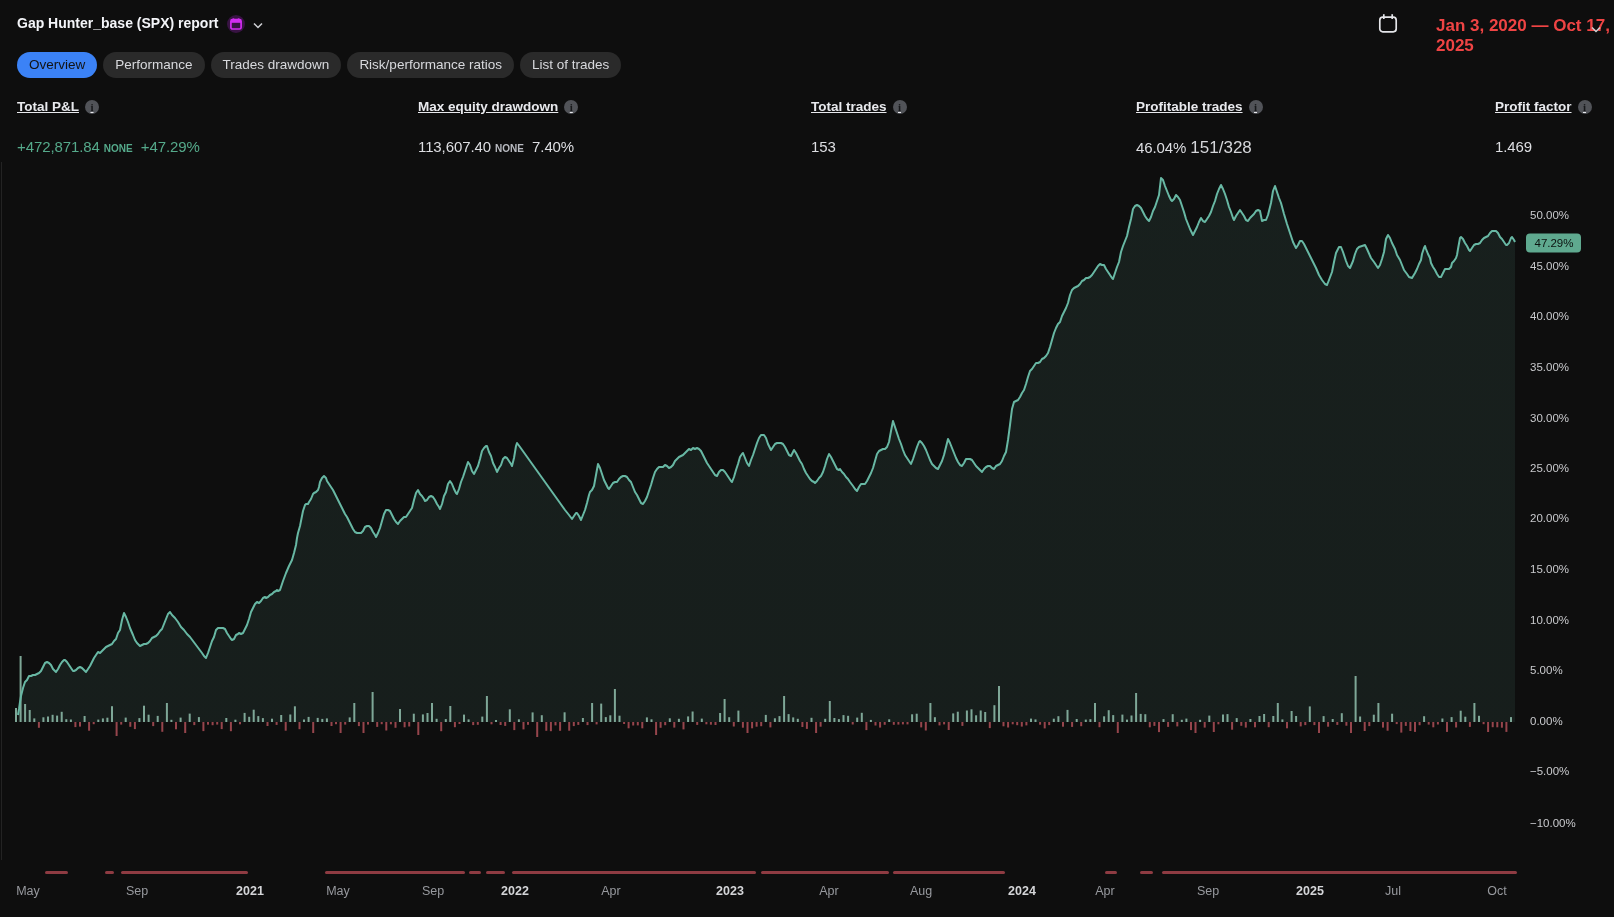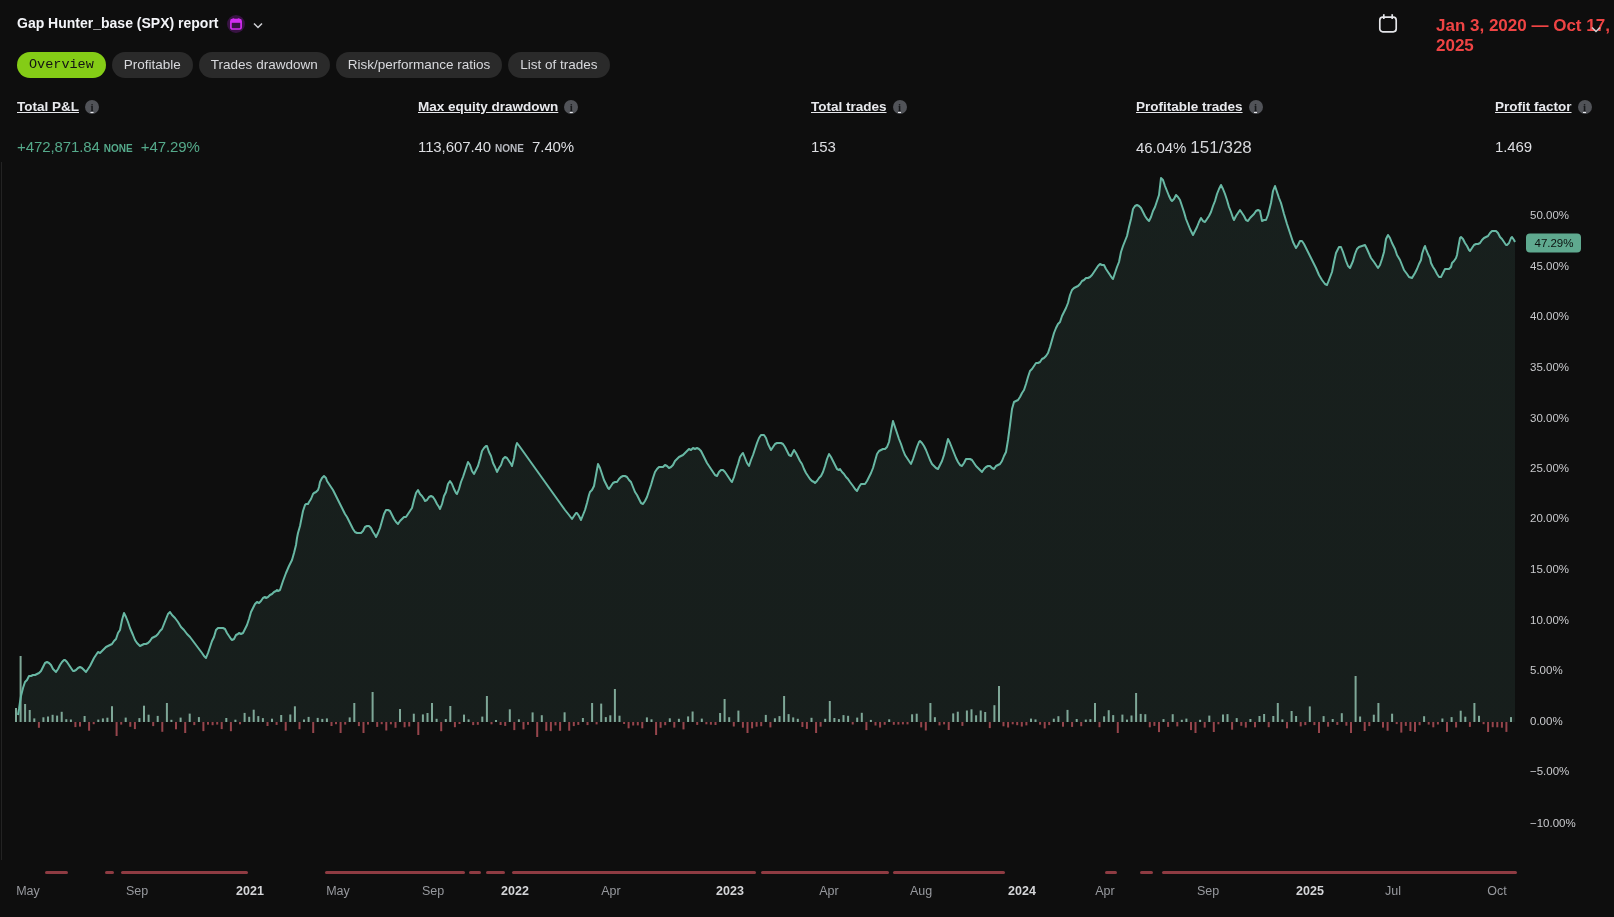--- a/index.html
+++ b/index.html
@@ -7,21 +7,21 @@
 .title { color:#f4f5f9; font-size:14px; font-weight:bold; letter-spacing:0; }
 .stratico { width:18px; height:18px; margin-left:8px; border-radius:50%; background:#381343;
   display:flex; align-items:center; justify-content:center; }
 .chev { margin-left:8px; }
 .cal { position:absolute; left:1378px; top:13px; }
 .daterange { position:absolute; left:1412px; top:16px; color:#ef4444; font-size:17px; font-weight:bold;margin-left:24px; }
 .chev2 { position:absolute; left:1591px; top:19px; }
 .tabs { position:absolute; left:17px; top:52px; display:flex; gap:6px; }
 .tab { height:26px; line-height:26px; padding:0 12px; border-radius:13px; background:#2a2a2a;
   color:#d8d9dd; font-size:13.5px; white-space:nowrap; }
-.tab.sel { background:#84cc16; color:#131313;font-family:Liberation Mono, monospace; }
+.tab.sel { background:#3b82f6; color:#131313; }
 .stats { position:absolute; top:99px; left:0; width:100%; height:50px; }
 .stat { position:absolute; top:0; }
 .slabel { color:#e8e9ed; font-size:13.5px; font-weight:bold; display:flex; align-items:center; gap:6px; height:15px;text-decoration:underline; }
 .sval { margin-top:24px; font-size:15px; letter-spacing:-0.1px; color:#dddee2; }
 .green { color:#55aa8b; }
 .small { font-size:10px; font-weight:bold; letter-spacing:0; }
 .dim { color:#b9bbc1; }
 .frac { font-size:17px; color:#d5d6da; letter-spacing:0; }
 .info { width:14px; height:14px; border-radius:50%; background:#515358; color:#17181a;
   font-size:11px; font-weight:bold; text-align:center; line-height:14px; display:inline-block; font-family:"Liberation Serif",serif; }
@@ -430,21 +430,21 @@
       <rect x="1.8" y="4.2" width="16.4" height="14.6" rx="3" fill="none" stroke="#e4e5e9" stroke-width="1.7"></rect>
       <line x1="5.8" y1="1.2" x2="5.8" y2="6" stroke="#e4e5e9" stroke-width="1.7"></line>
       <line x1="14.2" y1="1.2" x2="14.2" y2="6" stroke="#e4e5e9" stroke-width="1.7"></line>
     </svg></div>
 <div class="daterange">Jan 3, 2020 — Oct 17, 2025</div>
 <div class="chev2"><svg width="10" height="7" viewBox="0 0 10 7">
       <path d="M1 1.5 L5 5.5 L9 1.5" fill="none" stroke="#d1d2d6" stroke-width="1.5"></path>
     </svg></div>
 <div class="tabs">
   <span class="tab sel">Overview</span>
-  <span class="tab">Profitable</span>
+  <span class="tab">Performance</span>
   <span class="tab">Trades drawdown</span>
   <span class="tab">Risk/performance ratios</span>
   <span class="tab">List of trades</span>
 </div>
 <div class="stats">
   <div class="stat" style="left:17px">
     <div class="slabel">Total P&amp;L <span class="info">i</span></div>
     <div class="sval green">+472,871.84 <span class="small">NONE</span>&nbsp; +47.29%</div>
   </div>
   <div class="stat" style="left:418px">

